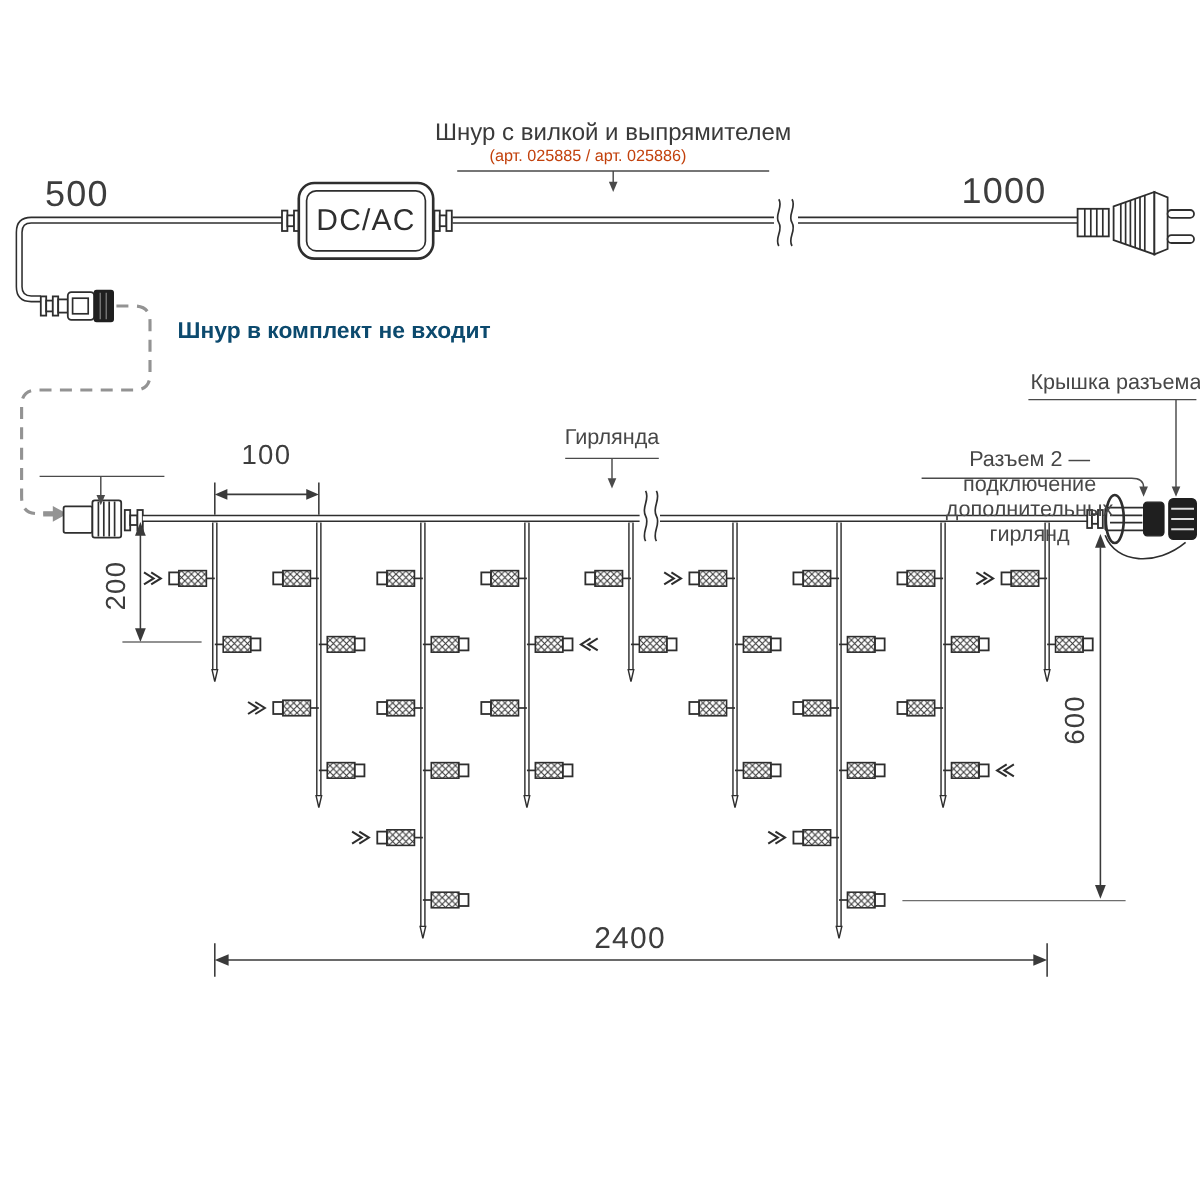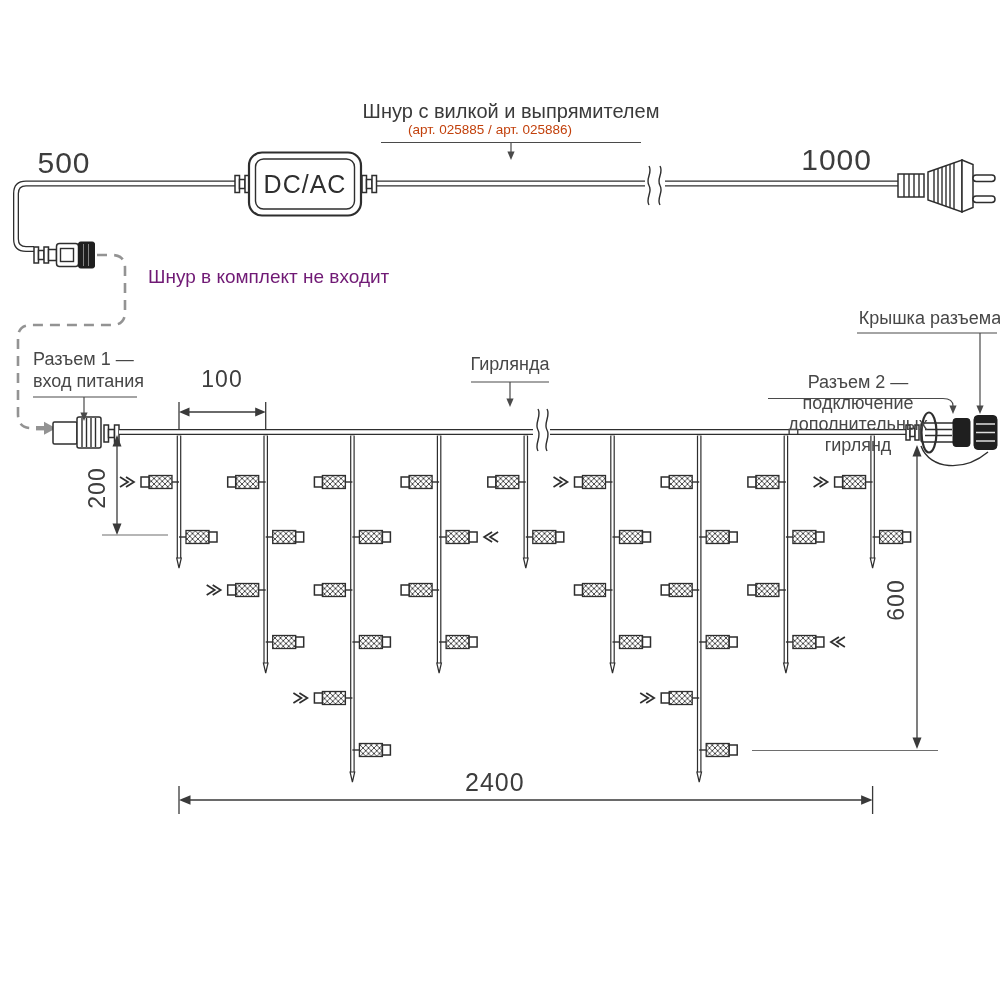--- a/index.html
+++ b/index.html
@@ -27,21 +27,21 @@
   .grayf{fill:#939393;stroke:none;}
   .ribw{stroke:#fff;stroke-width:1.6;}
   
   .lbl{position:absolute;color:#474747;font-size:18px;line-height:22px;}
   .num{position:absolute;color:#3d3d3d;font-size:23px;letter-spacing:1px;}
   .big{font-size:30px;}
   .center{text-align:center;}
   .rot{transform:translate(-50%,-50%) rotate(-90deg);transform-origin:center;white-space:nowrap;}
   .title{position:absolute;color:#3a3a3a;font-size:20px;}
   .sub{position:absolute;color:#c2410c;font-size:13.5px;}
-  .note{position:absolute;color:#701a75;font-size:19px;line-height:25px;font-weight:400;}
+  .note{position:absolute;color:#0c4a6e;font-size:19px;line-height:25px;font-weight:700;}
   .dcac{position:absolute;color:#2e2e2e;font-size:25px;letter-spacing:1px;}
 </style>
 </head>
 <body>
 
 <div class="stage">
 
 <svg width="1000" height="1000" viewBox="0 0 1000 1000">
   <defs>
     <pattern id="hatch" width="5.5" height="5.5" patternUnits="userSpaceOnUse">
@@ -413,32 +413,28 @@
 <div class="num big" style="left:12px;top:146px;width:62px;text-align:center;margin-left:21px;">500</div>
 <div class="num big" style="left:792px;top:143px;width:80px;text-align:right;">1000</div>
 <div class="dcac" style="left:249px;top:170px;width:112px;text-align:center;">DC/AC</div>
 <div class="title center" style="left:351px;top:100px;width:320px;">Шнур с вилкой и выпрямителем</div>
 <div class="sub center" style="left:351px;top:122px;width:278px;">(арт. 025885 / арт. 025886)</div>
 
 <div class="note" style="left:148px;top:264px;">
   <div>Шнур в комплект не входит</div>
 </div>
 
-<div class="lbl" style="left:33px;top:348px;">
-  <div>Разъем 1 —</div>
-  <div>вход питания</div>
-</div>
 
 <div class="lbl center" style="left:440px;top:353px;width:140px;">Гирлянда</div>
 
 <div class="lbl center" style="left:850px;top:307px;width:160px;">Крышка разъема</div>
 
 <div class="lbl center" style="left:758px;top:348px;width:200px;line-height:21px;margin-top:24px;">
   <div>Разъем 2 — подключение</div>
   <div>дополнительных гирлянд</div>
 </div>
 
 <div class="num" style="left:192px;top:366px;width:60px;text-align:center;">100</div>
 <div class="num rot" style="left:97px;top:488px;">200</div>
 <div class="num rot" style="left:896px;top:600px;">600</div>
-<div class="num" style="left:465px;top:768px;width:120px;text-align:left;font-size:25px;">2400</div>
+<div class="num" style="left:465px;top:768px;width:120px;text-align:center;font-size:25px;">2400</div>
 
 </div>
 
 </body></html>

